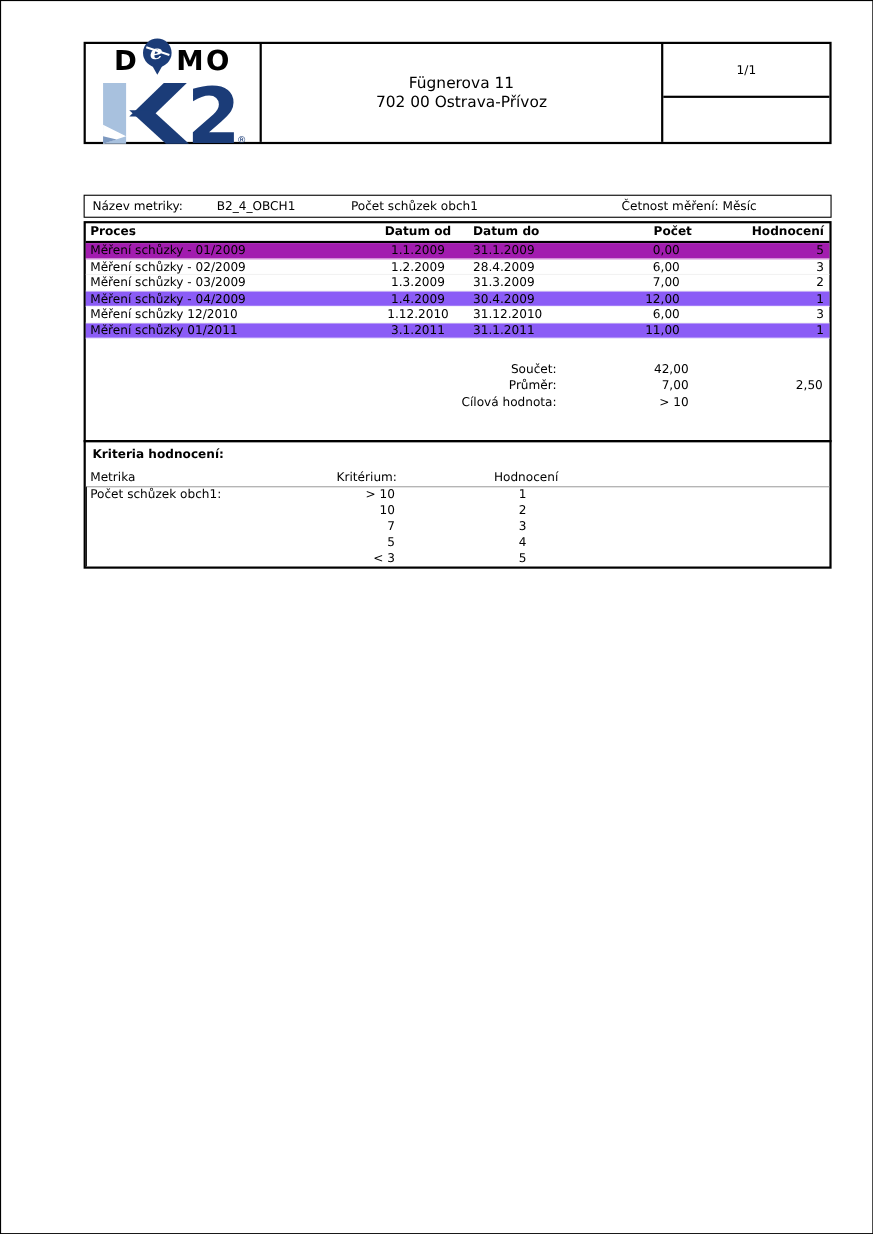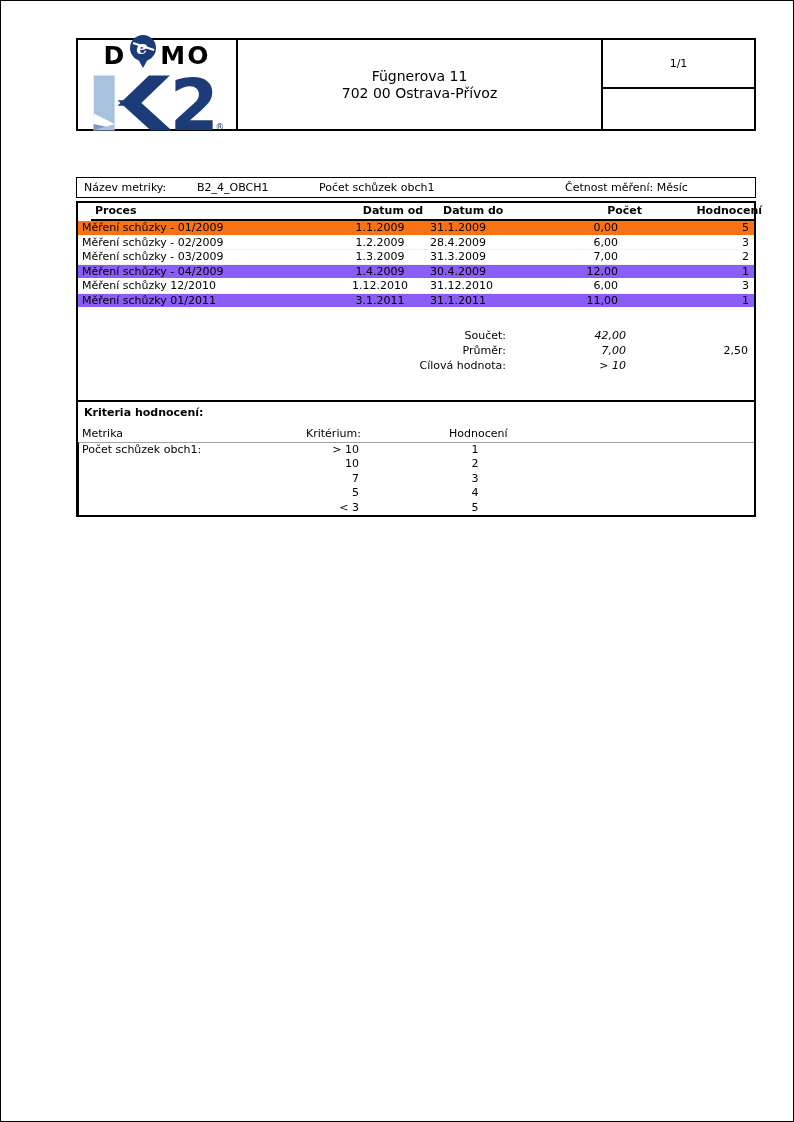--- a/index.html
+++ b/index.html
@@ -62,35 +62,35 @@
   .m-freq{left:488px;}
 
   
   .main-box{
     left:75px;top:200px;width:680px;height:201px;
     border:2px solid #000;box-sizing:border-box;
     font-size:11px;
   }
   .t-row{position:relative;height:14.5px;line-height:14.5px;box-sizing:border-box;white-space:nowrap;}
   .t-row span{position:absolute;top:0;line-height:inherit;}
-  .hdr{height:18px;line-height:15px;font-weight:bold;border-bottom:2px solid #000;margin-left:13px;}
-  .row-red{background:#f97316;border-bottom:1px solid #fff;}
+  .hdr{height:18px;line-height:15px;font-weight:bold;border-bottom:2px solid #000;}
+  .row-red{background:#a21caf;border-bottom:1px solid #fff;}
   .row-green{background:#8b5cf6;border-bottom:1px solid #fff;}
   .row-plain{border-bottom:1px solid #f2f2f2;}
   .c-proces{left:4px;}
   .c-od{left:262px;width:80px;text-align:center;}
   .c-do{left:352px;width:78px;}
   .c-pocet{left:455px;width:85px;text-align:right;}
   .c-hodn{left:580px;width:91px;text-align:right;}
   .hdr .c-pocet{width:96px;}
   .summary{position:absolute;left:0;top:125px;width:100%;}
   .s-row{position:relative;height:15px;line-height:15px;}
   .s-row span{position:absolute;top:0;}
   .s-label{left:250px;width:178px;text-align:right;}
-  .s-value{left:455px;width:93px;text-align:right;font-style:italic;}
+  .s-value{left:455px;width:93px;text-align:right;}
   .s-extra{left:580px;width:90px;text-align:right;}
 
   
   .criteria-box{
     left:75px;top:399px;width:680px;height:117px;
     border:2px solid #000;box-sizing:border-box;
     font-size:11px;
   }
   .cr-title{position:absolute;left:6px;top:4px;font-weight:bold;}
   .cr-headrow{position:absolute;left:0;top:24px;width:100%;height:15px;line-height:15px;}

